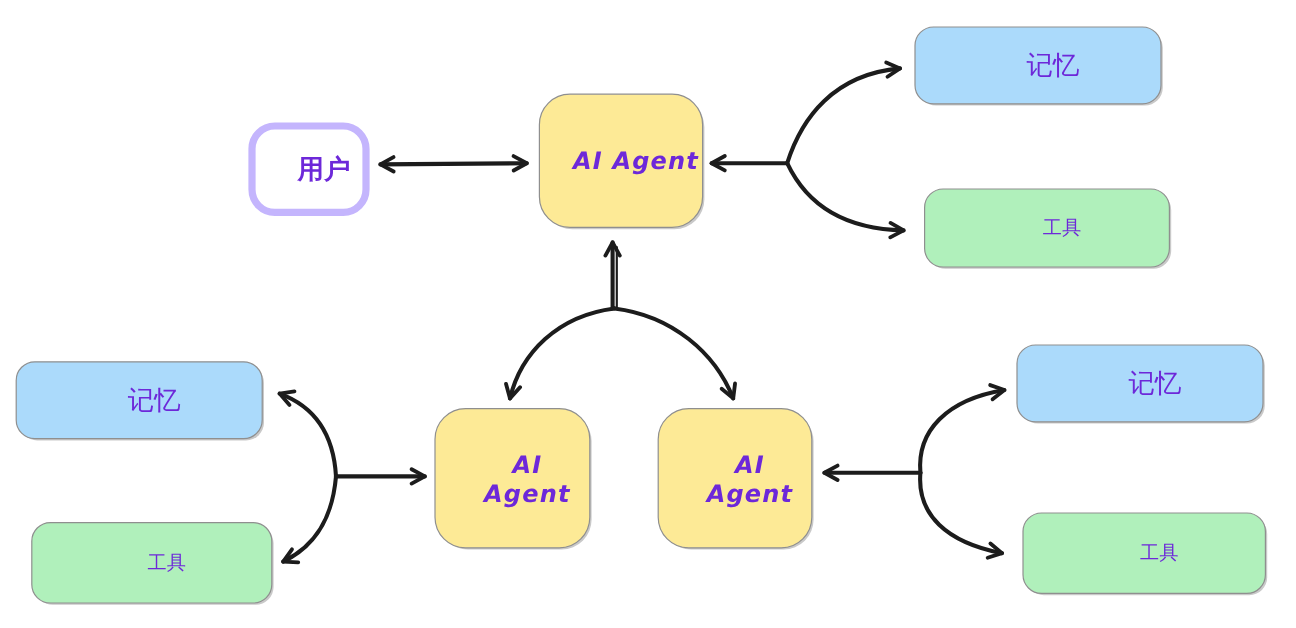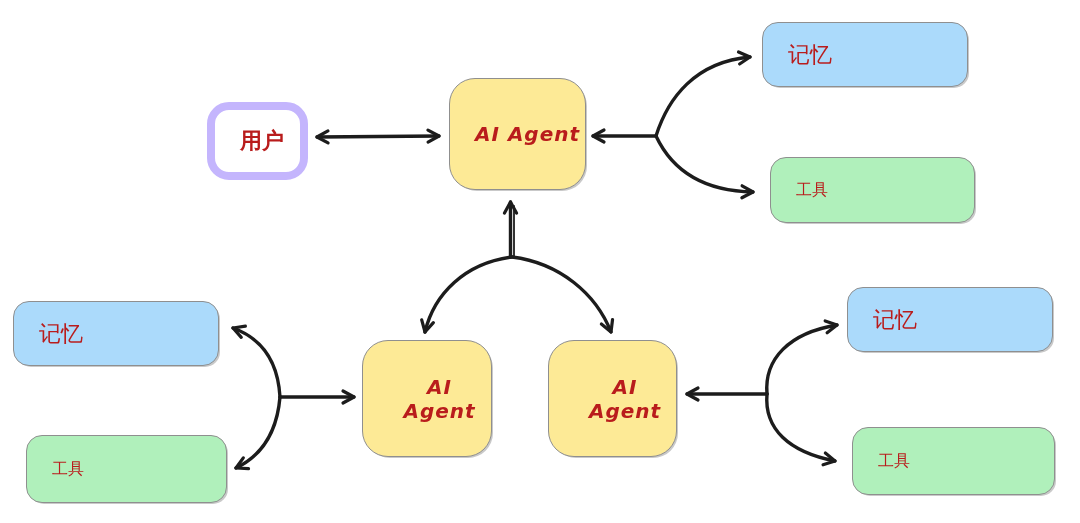--- a/index.html
+++ b/index.html
@@ -19,23 +19,23 @@
     position: absolute;
     left: 0; top: 0;
     width: 1080px;
     height: 523px;
     pointer-events: none;
   }
   .node {
     position: absolute;
     display: flex;
     align-items: center;
-    justify-content: flex-start;
+    justify-content: center;
     box-sizing: border-box;
-    color: #b91c1c;
+    color: #6d28d9;
     background: #ffffff;
     border: 1.7px solid #8f8f8f;
     box-shadow: 2px 2px 0 -1px #c9c9c9;
     padding-left: 25px;
   }
   .node span { display: block; text-align: center; }
   
   .agent {
     background: #fdea96;
     border-radius: 26px;
@@ -50,21 +50,21 @@
     border-radius: 16px;
     font-size: 22px;
   }
   .tool {
     background: #b0f0bb;
     border-radius: 16px;
     font-size: 16px;
   }
   .user {
     background: #ffffff;
-    border: 8px solid #c4b5fd;
+    border: 6px solid #c4b5fd;
     border-radius: 22px;
     font-size: 22px;
     font-weight: bold;
     box-shadow: none;
   }
   
   #user-box      { left: 207px; top: 102px; width: 101px; height: 78px; }
   #agent-top     { left: 449px; top: 78px;  width: 137px; height: 112px; }
   #agent-left    { left: 362px; top: 340px; width: 130px; height: 117px; }
   #agent-right   { left: 548px; top: 340px; width: 129px; height: 117px; }

